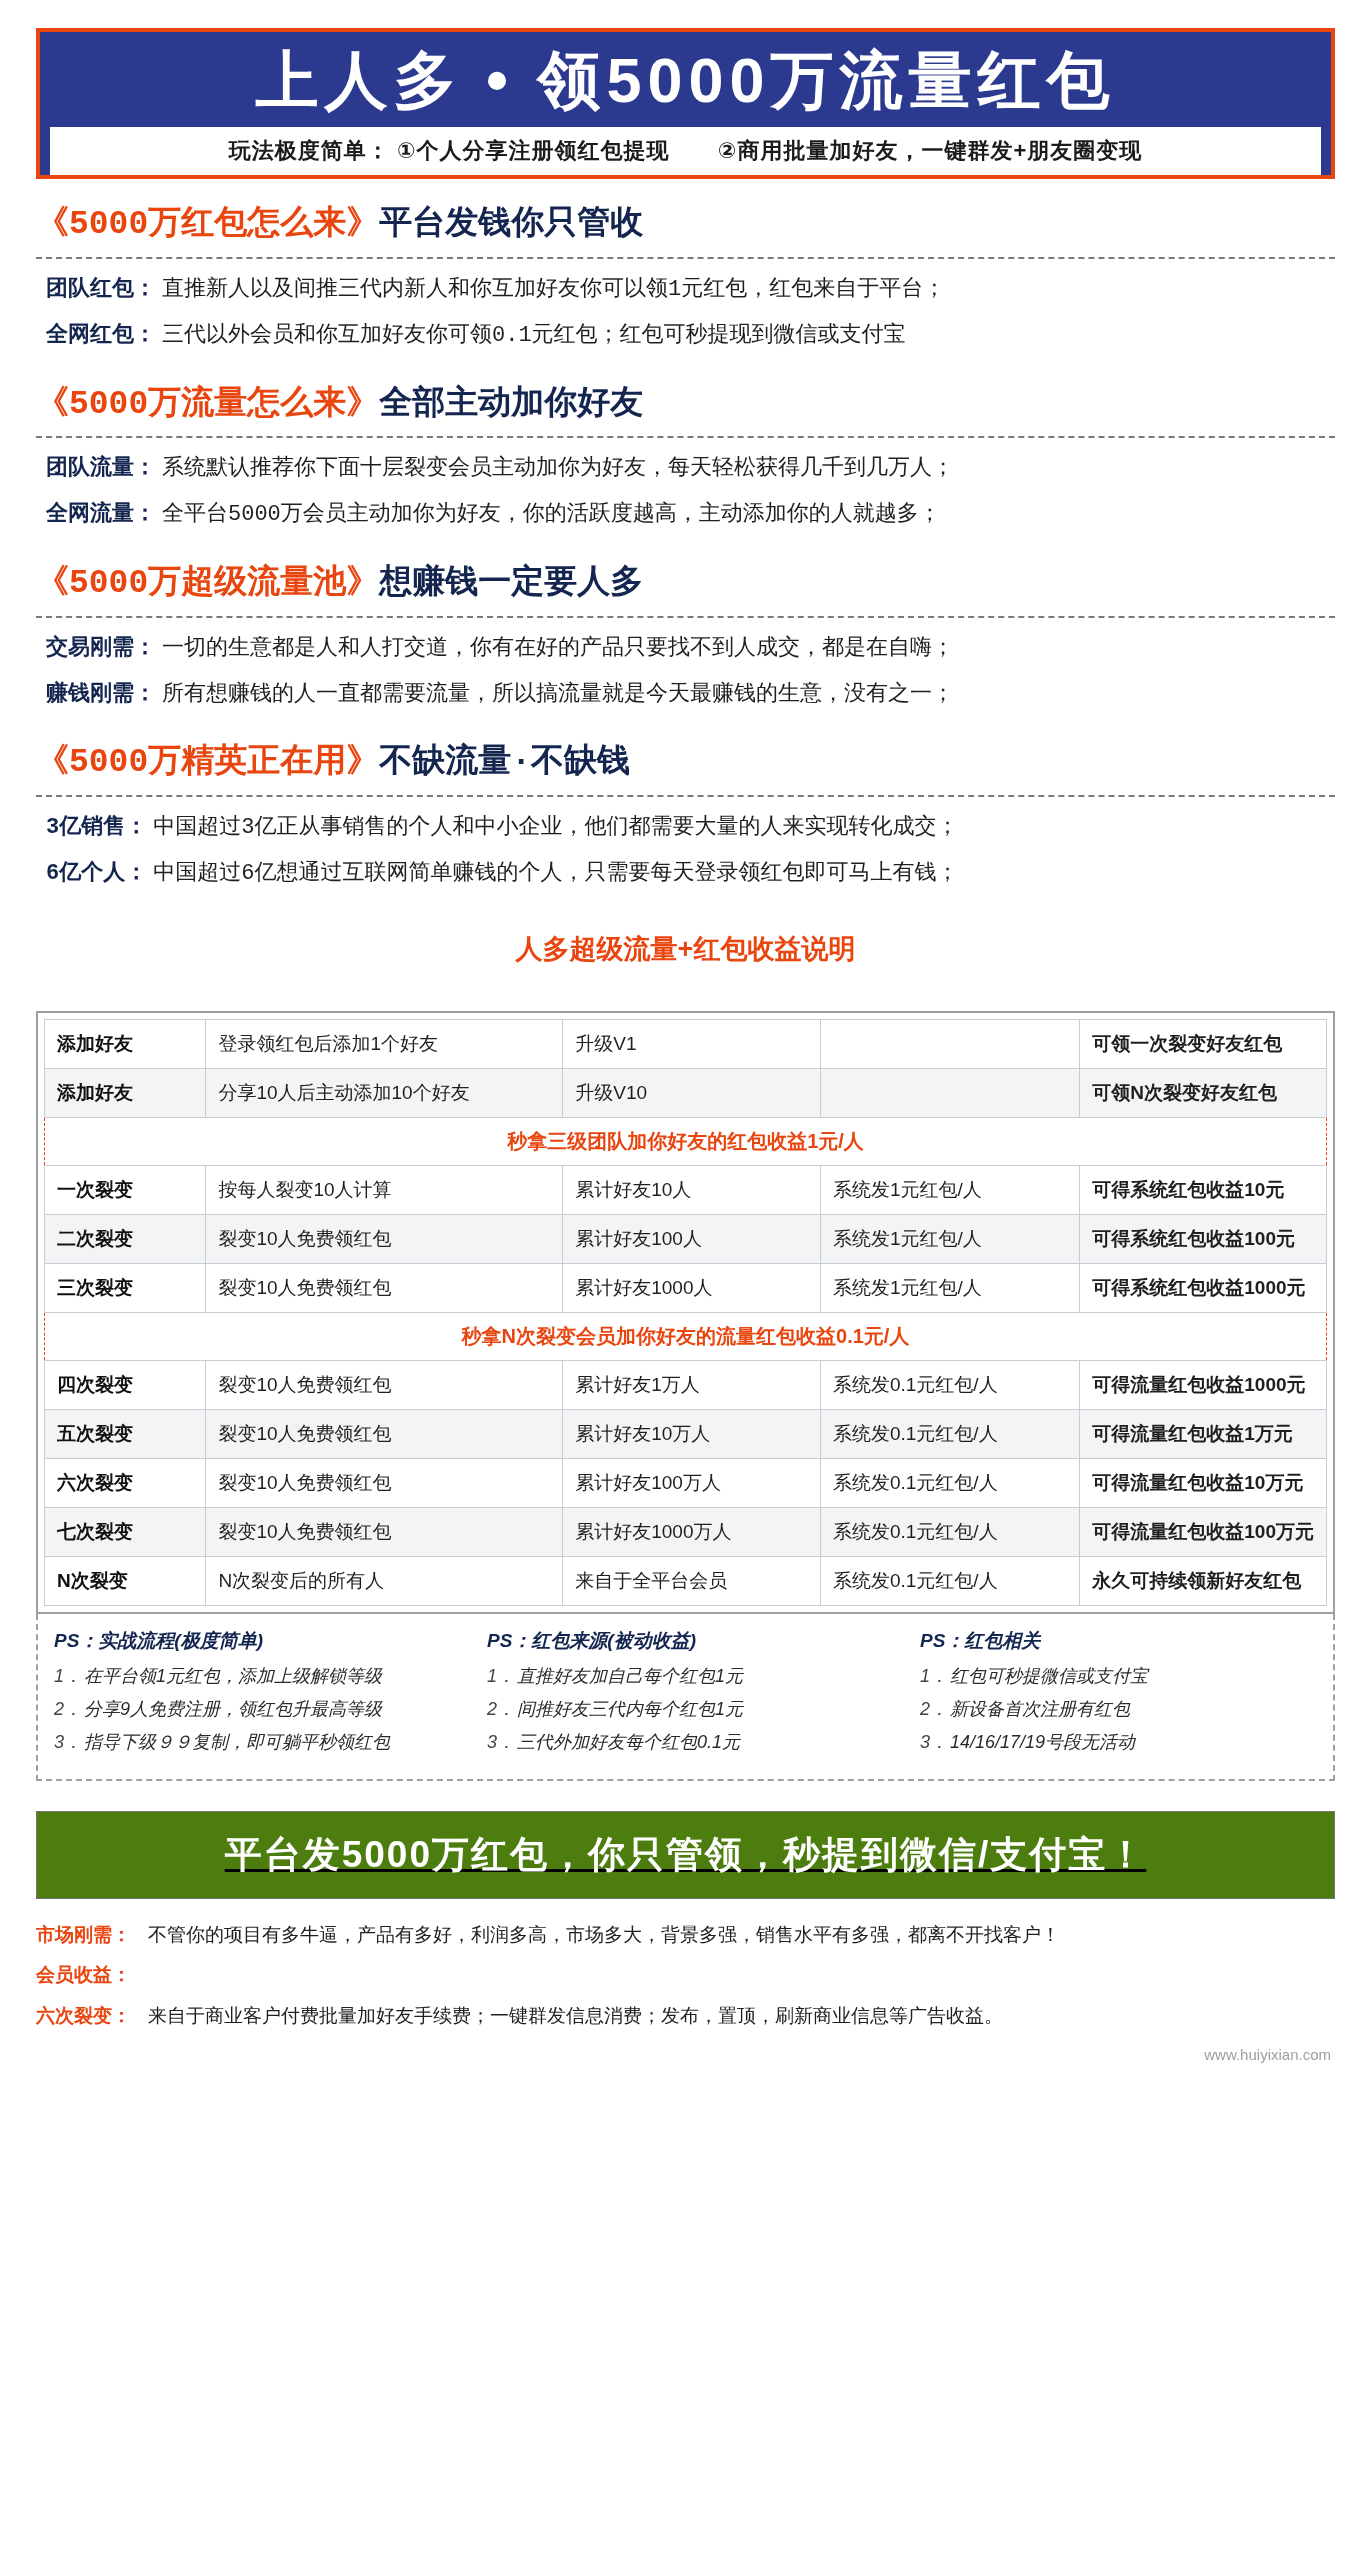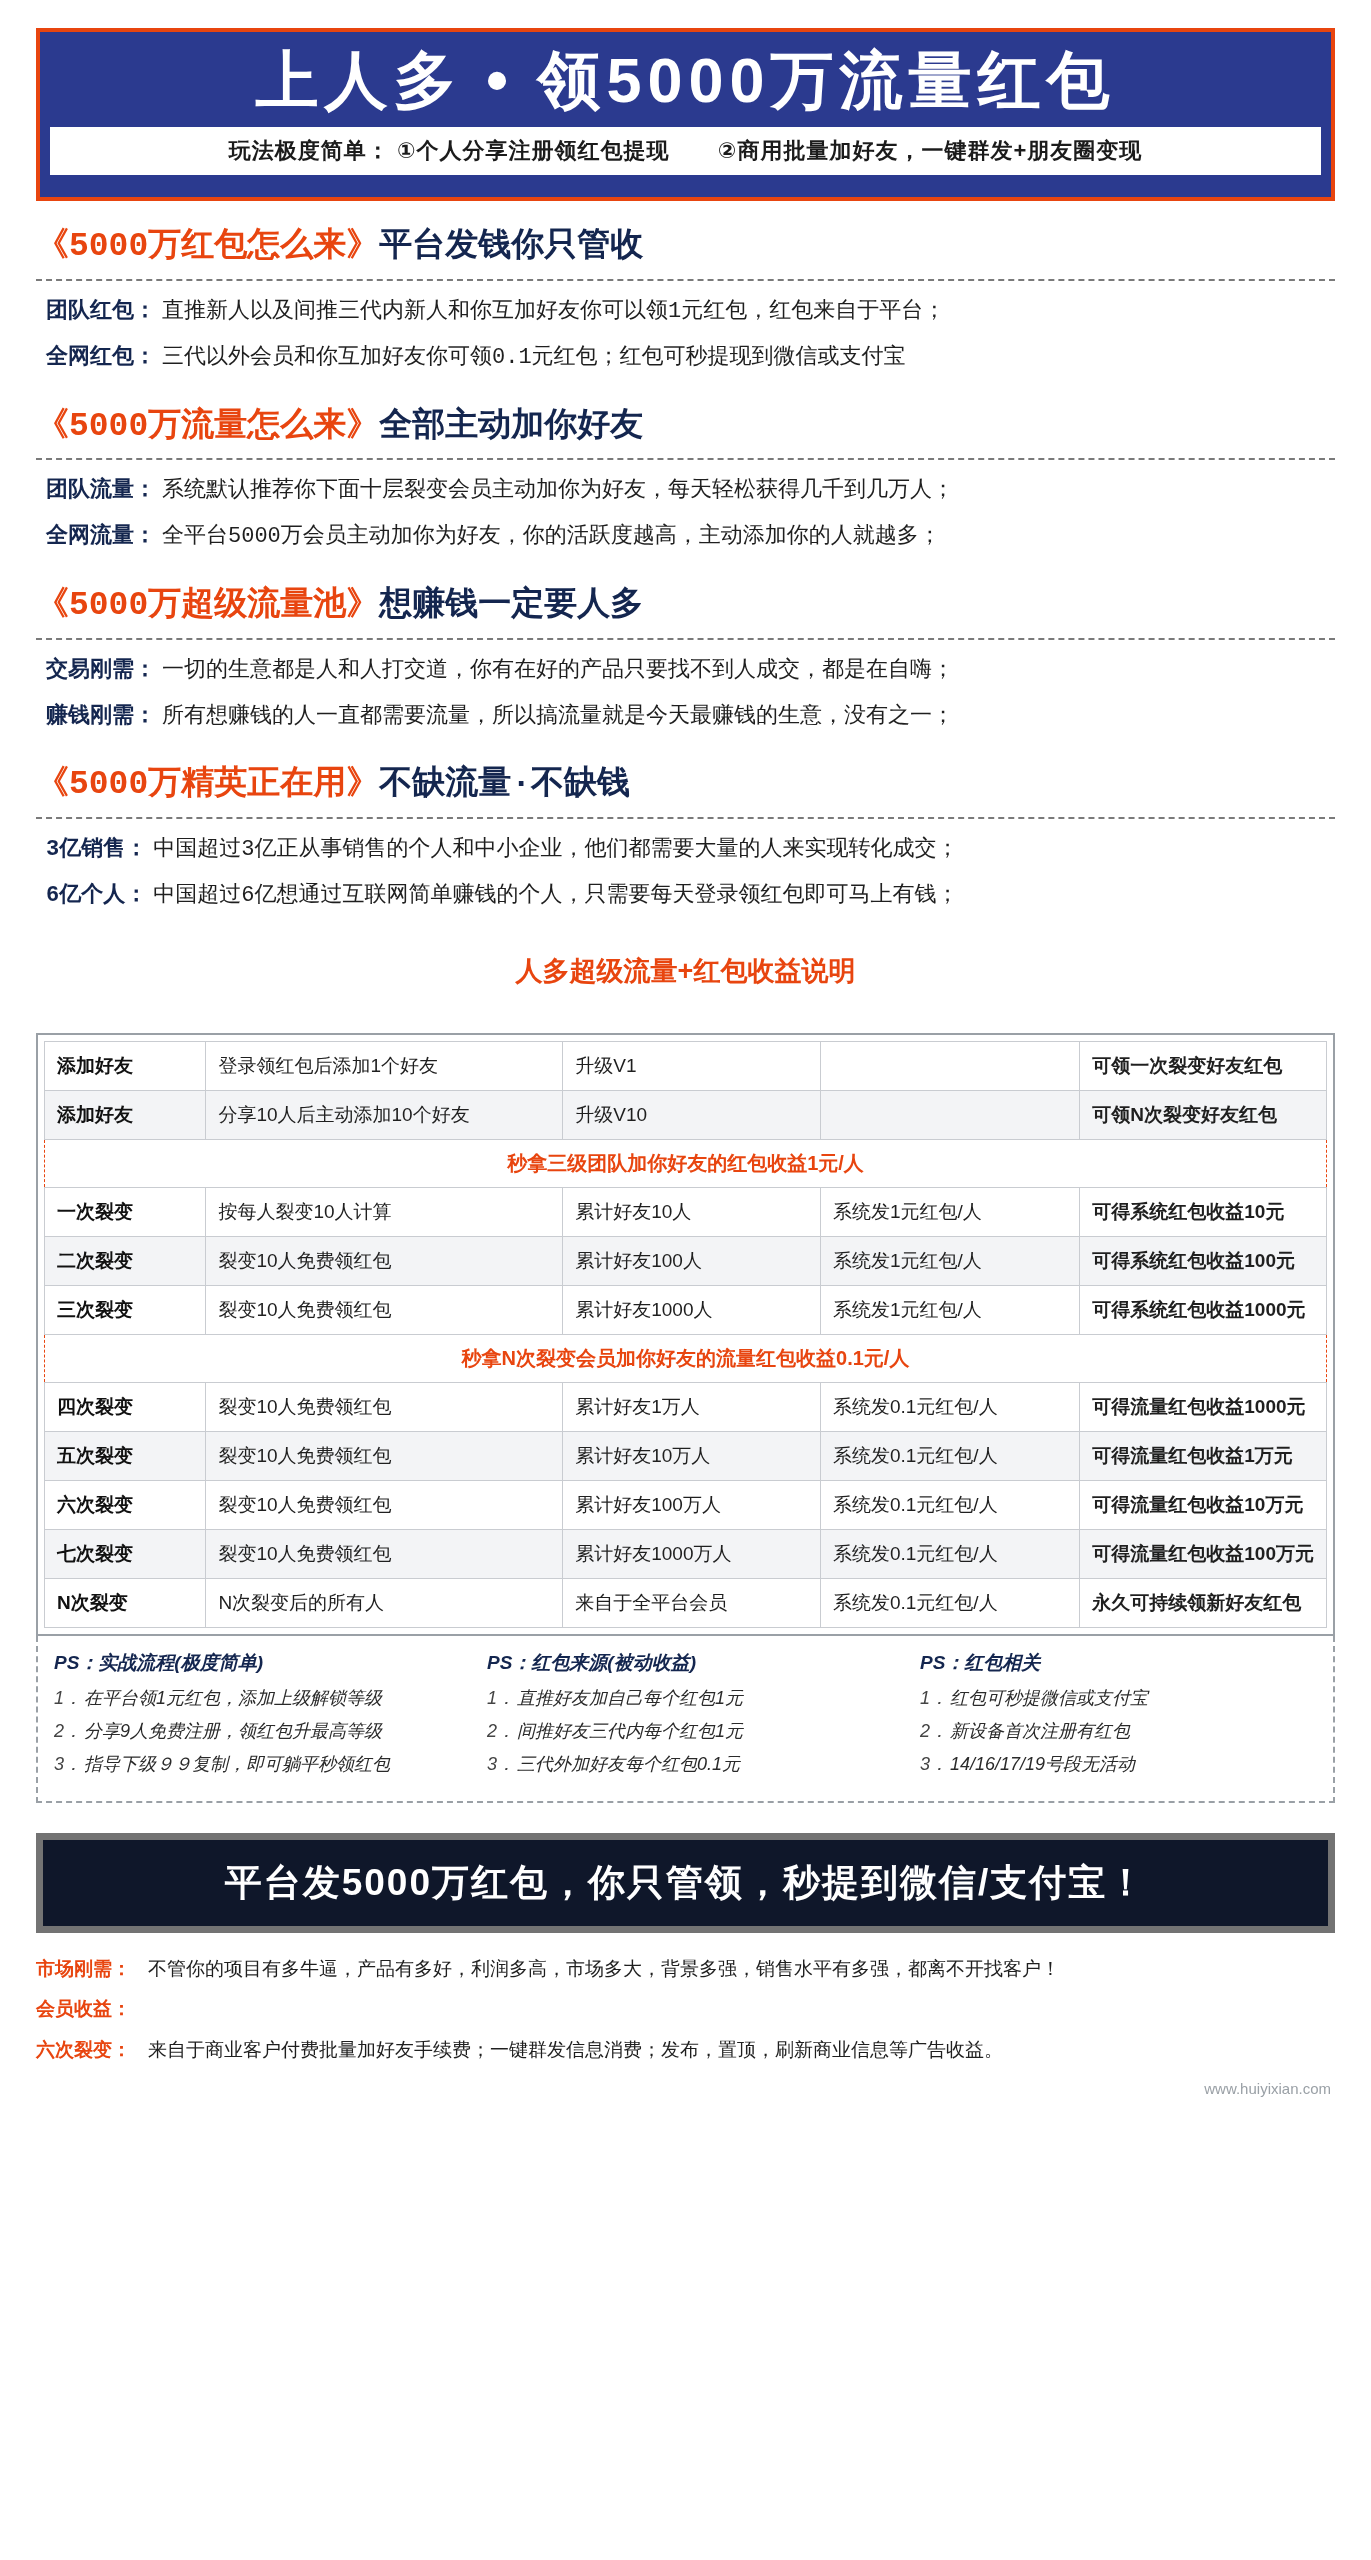--- a/index.html
+++ b/index.html
@@ -14,21 +14,21 @@
     box-sizing:border-box;
     padding:28px 36px 26px 36px;
     background:#fff;
   }
 
   
   .header{
     background:#2b3a8f;
     border:4px solid #e8450f;
     box-sizing:border-box;
-    padding:14px 10px 22px 10px;
+    padding:14px 10px 0 10px;
     text-align:center;
   }
   .header-title{
     color:#ffffff;
     font-size:63px;
     font-weight:bold;
     letter-spacing:6px;
     line-height:1.1;
     white-space:nowrap;
   }
@@ -136,24 +136,25 @@
     color:#2a2a2a;
     margin:9px 0;
     display:flex;
     gap:8px;
   }
   .ps-item .num{width:22px;color:#444;}
 
   
   .footer{
     margin-top:30px;
-    background:#0f172a;
-    border:7px solid #737373;
+    background:#4d7c0f;
+    border:1px solid #737373;
     text-align:center;
     padding:18px 10px;
+    text-decoration:underline;
   }
   .footer-text{
     color:#fff;
     font-size:37px;
     font-weight:bold;
     letter-spacing:2px;
     white-space:nowrap;
   }
   .foot-rows{margin-top:16px;}
   .foot-row{

